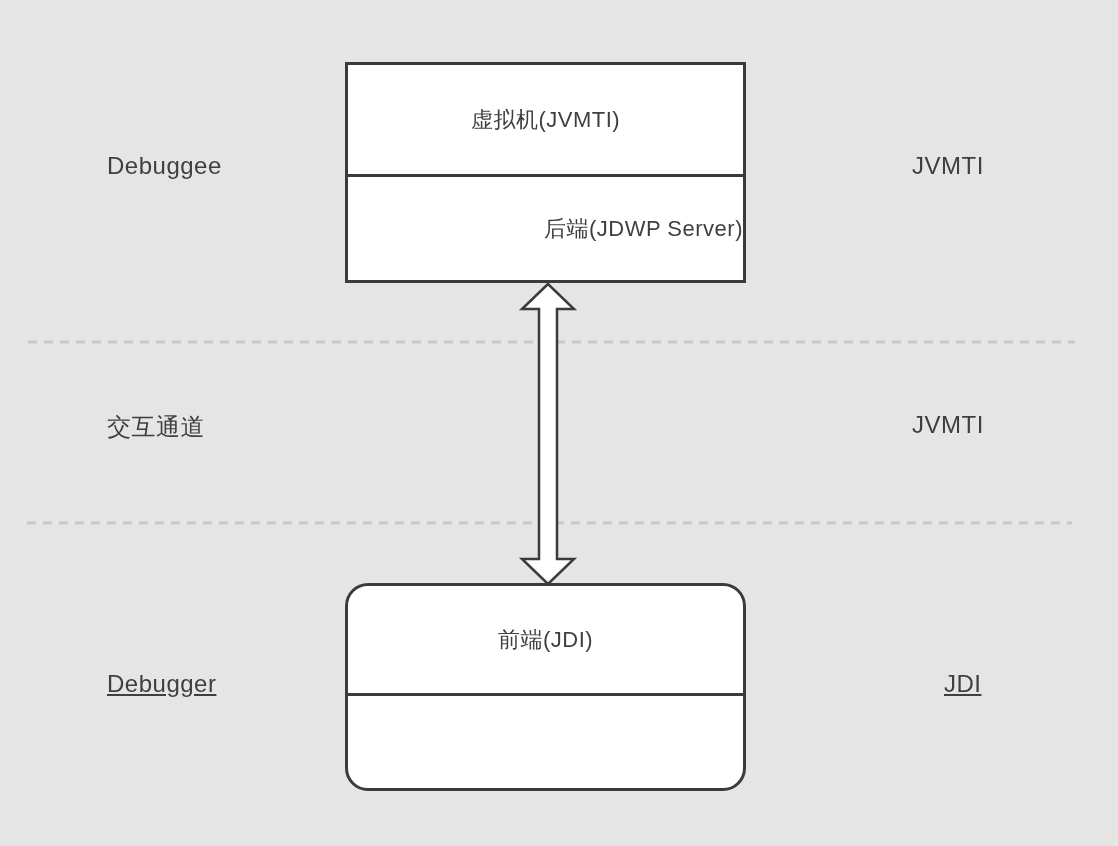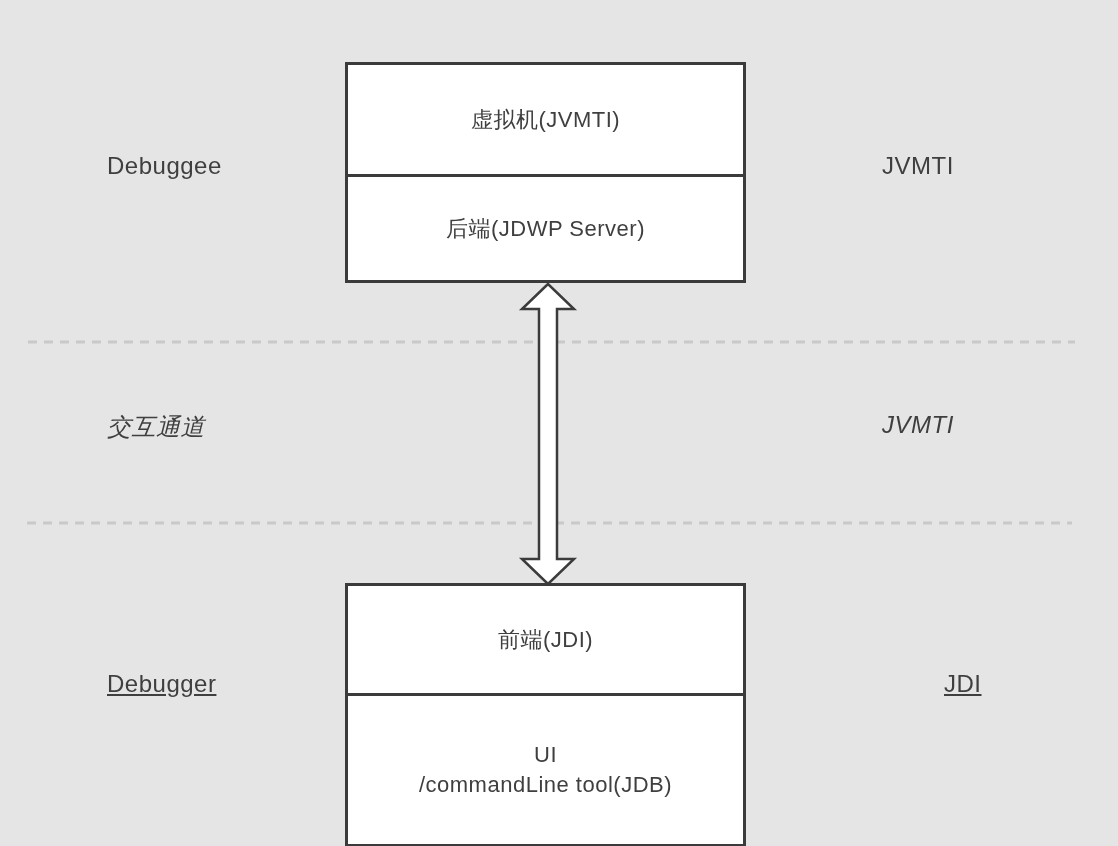--- a/index.html
+++ b/index.html
@@ -39,48 +39,48 @@
     position: absolute;
     left: 345px;
     width: 401px;
     border: 3px solid #3b3b3b;
     background: #ffffff;
     box-sizing: border-box;
     display: flex;
     flex-direction: column;
   }
   .box-top    { top: 62px;  height: 221px; }
-  .box-bottom { top: 583px; height: 264px; }
+  .box-bottom { top: 583px; height: 208px; border-radius: 23px; }
   .cell {
     display: flex;
     flex-direction: column;
     align-items: center;
     justify-content: center;
     font-size: 22px;
     line-height: 1.35;
     text-align: center;
     letter-spacing: 0.5px;
   }
   .cell-first {
     border-bottom: 3px solid #3b3b3b;
   }
   .box-top .cell-first    { height: 109px; }
-  .box-top .cell-last     { flex: 1; }
+  .box-top .cell-last     { flex: 1; align-items: flex-end; }
   .box-bottom .cell-first { height: 107px; }
   .box-bottom .cell-last  { flex: 1; }
   .side-label {
     position: absolute;
     font-size: 24px;
     white-space: nowrap;
     letter-spacing: 0.5px;
   }
   .label-left  { left: 107px; }
-  .label-right { left: 882px; }
+  .label-right { left: 912px; }
   .row-1 { top: 152px; }
-  .row-2 { top: 411px; font-style: italic; }
+  .row-2 { top: 411px; }
   .row-3 { top: 670px; text-decoration: underline; }
   .label-jdi { left: 944px; }
 </style>
 </head>
 <body>
 
 <div class="canvas">
 
   <svg class="overlay" width="1118" height="846" viewBox="0 0 1118 846" xmlns="http://www.w3.org/2000/svg">
     <line class="dash-line" x1="28" y1="342" x2="1075" y2="342"></line>
@@ -94,24 +94,20 @@
     </div>
     <div class="cell cell-last">
       <span>后端(JDWP Server)</span>
     </div>
   </div>
 
   <div class="box box-bottom">
     <div class="cell cell-first">
       <span>前端(JDI)</span>
     </div>
-    <div class="cell cell-last">
-      <span>UI</span>
-      <span>/commandLine tool(JDB)</span>
-    </div>
   </div>
 
   <div class="side-label label-left row-1">Debuggee</div>
   <div class="side-label label-left row-2">交互通道</div>
   <div class="side-label label-left row-3">Debugger</div>
 
   <div class="side-label label-right row-1">JVMTI</div>
   <div class="side-label label-right row-2">JVMTI</div>
   <div class="side-label label-right label-jdi row-3">JDI</div>
 

